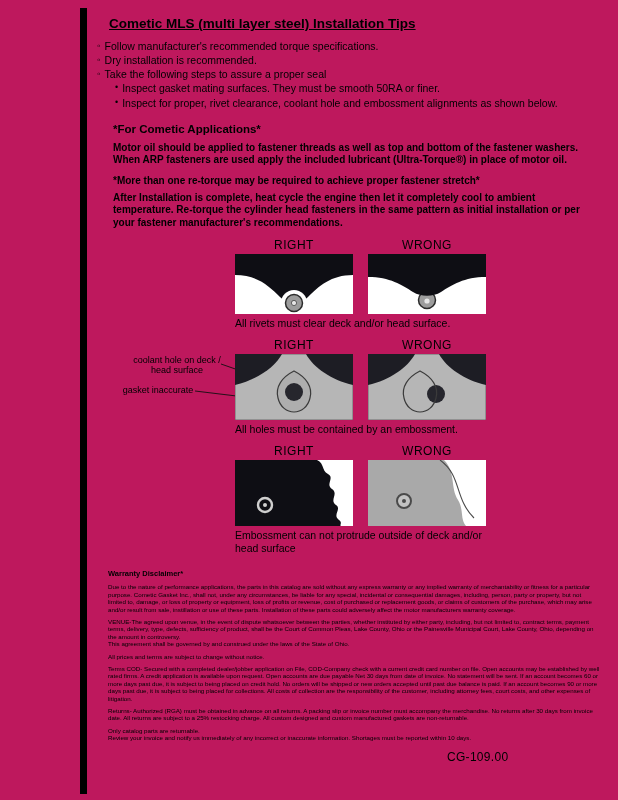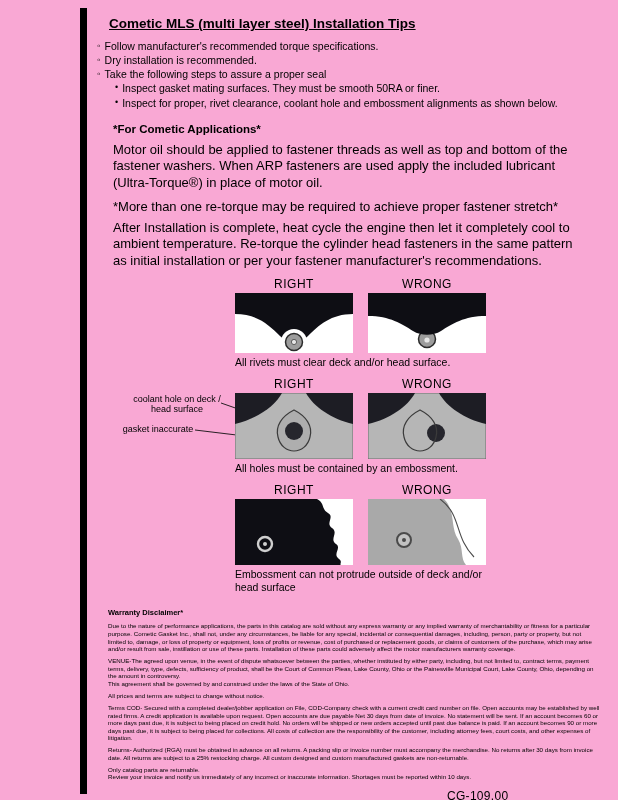--- a/index.html
+++ b/index.html
@@ -1,32 +1,32 @@
 <!DOCTYPE html>
 <html><head>
 <meta charset="utf-8">
 <style>
   html,body{margin:0;padding:0;background:#fff;}
   body{width:618px;height:800px;font-family:"Liberation Sans",sans-serif;color:#000;}
-  .page{position:relative;width:618px;height:800px;background:#f9a8d4;overflow:hidden;}
+  .page{position:relative;width:618px;height:800px;background:#be185d;overflow:hidden;}
   .left-bar{position:absolute;left:80px;top:8px;width:7px;height:786px;background:#000;}
   .content{position:absolute;left:95px;top:16px;width:512px;}
 
   .title{font-size:13.5px;font-weight:bold;text-decoration:underline;margin:0 0 9px 14px;}
 
   .tips{font-size:10.5px;line-height:1.25;}
   .tip{display:flex;align-items:flex-start;margin-bottom:1px;}
   .tip .b{flex:0 0 auto;margin-right:4px;}
   .l1{margin-left:2px;}
   .l1 .b{font-size:10px;}
   .l2{margin-left:20px;}
   .l2 .b{font-size:9px;}
 
   .diesel-heading{font-size:11.5px;font-weight:bold;margin:13px 0 7px 18px;}
-  .para{font-size:13px;line-height:1.27;margin:0 0 8px 18px;width:468px;}
+  .para{font-size:10px;line-height:1.27;margin:0 0 8px 18px;width:468px;font-weight:bold;}
   .note{margin-top:2px;margin-bottom:4px;}
 
   .diag{margin-bottom:9px;}
   .diag1{margin-top:6px;}
   .dhdrs{position:relative;height:16px;font-size:12px;letter-spacing:0.5px;}
   .dh{position:absolute;top:0;width:118px;text-align:center;}
   .dh.right{left:140px;}
   .dh.wrong{left:273px;}
   .panels{position:relative;}
   .h60{height:60px;}

